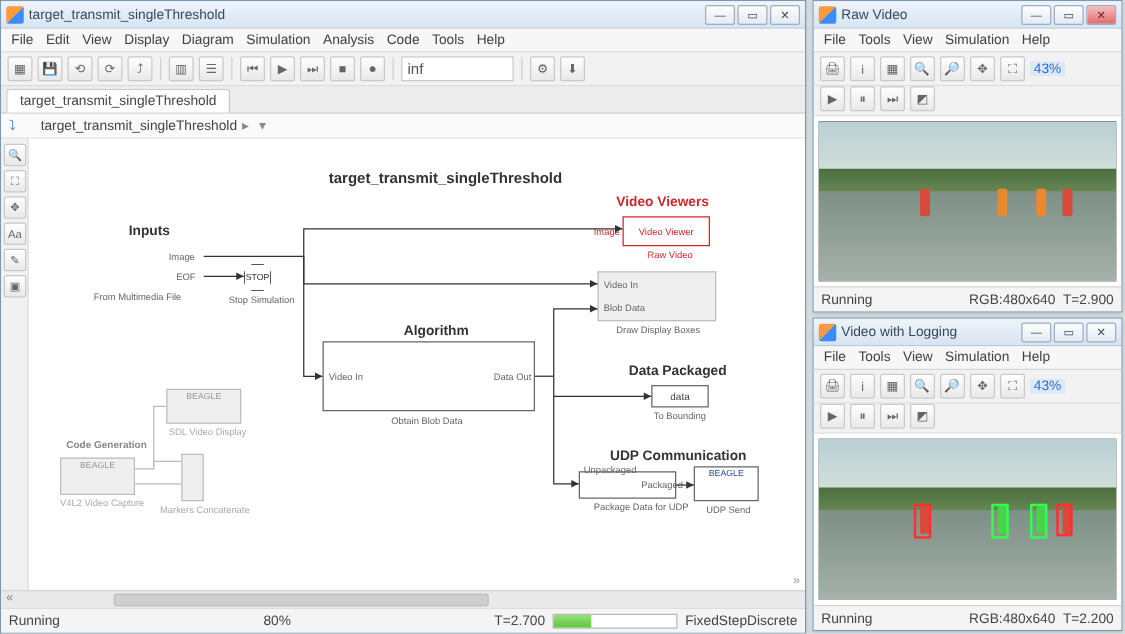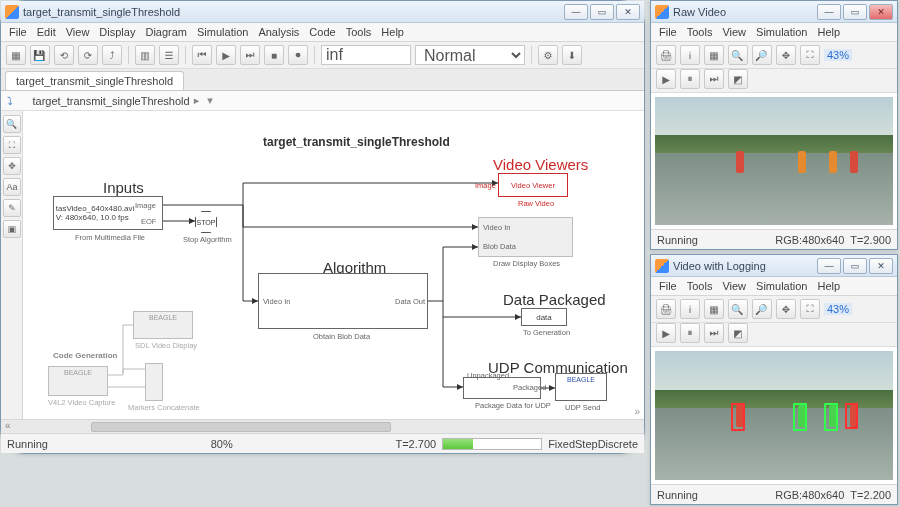--- a/index.html
+++ b/index.html
@@ -65,33 +65,33 @@
   }
   .tb-btn {
     width:20px;height:20px;
     border:1px solid #c9c9c9;border-radius:2px;
     background:linear-gradient(#ffffff,#e8e8e8);
     display:flex;align-items:center;justify-content:center;
     font-size:10px;color:#666;cursor:pointer;
   }
   .tb-sep{width:1px;height:18px;background:#d0d0d0;margin:0 2px;}
   .tb-field{
-    height:20px;border:1px solid #c9c9c9;background:#fff;font-size:16px;
+    height:20px;border:1px solid #c9c9c9;background:#fff;font-size:12px;
     padding:0 4px;color:#555;
   }
   .statusbar{
     display:flex;align-items:center;gap:6px;
     height:20px;padding:0 6px;
     background:#f4f4f4;border-top:1px solid #d6d6d6;
     font-size:11px;color:#444;
   }
   .statusbar .spacer{flex:1;}
 
   
-  #win-sl { left:0; top:0; width:645px; height:454px;border-radius:25px; }
+  #win-sl { left:0; top:0; width:645px; height:507px; }
   .tab-strip{
     display:flex;padding:2px 4px 0;background:#ececec;border-bottom:1px solid #c9c9c9;
   }
   .tab{
     padding:3px 10px;background:#fff;border:1px solid #c9c9c9;border-bottom:none;
     border-radius:3px 3px 0 0;font-size:11px;color:#444;
   }
   .breadcrumb-bar{
     display:flex;align-items:center;gap:4px;padding:3px 6px;background:#fafafa;border-bottom:1px solid #dedede;
     font-size:11px;color:#444;
@@ -108,21 +108,21 @@
     display:flex;align-items:center;justify-content:center;font-size:9px;color:#666;cursor:pointer;
   }
   .canvas{
     flex:1;background:#fff;position:relative;overflow:hidden;
   }
 
   
   .diag-title{
     position:absolute;top:24px;left:240px;font-weight:bold;font-size:12px;color:#333;
   }
-  .section-label{position:absolute;font-weight:normal;font-size:15px;color:#333;}
+  .section-label{position:absolute;font-weight:bold;font-size:11px;color:#333;}
   .section-label.red{color:#cc2a2a;}
   .block{
     position:absolute;background:#fff;border:1px solid #666;
     font-size:8px;color:#444;display:flex;align-items:center;justify-content:center;text-align:center;padding:2px;
   }
   .block.grey{background:#efefef;border-color:#bdbdbd;}
   .block.red{border-color:#cc2a2a;color:#cc2a2a;}
   .caption{position:absolute;font-size:7.5px;color:#666;text-align:right;}
   .caption.red{color:#cc2a2a;}
   .stop-shape{
@@ -193,23 +193,20 @@
     <div class="tb-btn">▥</div>
     <div class="tb-btn">☰</div>
     <div class="tb-sep"></div>
     <div class="tb-btn">⏮</div>
     <div class="tb-btn">▶</div>
     <div class="tb-btn">⏭</div>
     <div class="tb-btn">■</div>
     <div class="tb-btn">⏺</div>
     <div class="tb-sep"></div>
     <input class="tb-field" style="width: 90px;" value="inf">
-    <select class="tb-field" style="width:110px">
-      <option>Normal</option>
-    </select>
     <div class="tb-sep"></div>
     <div class="tb-btn">⚙</div>
     <div class="tb-btn">⬇</div>
   </div>
   <div class="tab-strip">
     <div class="tab">target_transmit_singleThreshold</div>
   </div>
   <div class="breadcrumb-bar">
     <span style="color:#3a76c4;">⤵</span>
     <div class="win-icon" style="width:12px;height:12px"></div>
@@ -231,47 +228,45 @@
     <div class="canvas">
       <div class="diag-title">target_transmit_singleThreshold</div>
 
       <div class="section-label" style="top:68px;left:80px">Inputs</div>
       <div class="section-label" style="top:148px;left:300px">Algorithm</div>
       <div class="section-label red" style="top:45px;left:470px">Video Viewers</div>
       <div class="section-label" style="top:180px;left:480px">Data Packaged</div>
       <div class="section-label" style="top:248px;left:465px">UDP Communication</div>
       <div class="section-label" style="top:240px;left:30px;font-size:8px;font-weight:bold;color:#888">Code Generation</div>
 
-      <div class="block" style="top:85px;left:30px;width:110px;height:34px;white-space:pre-line;text-align:left;padding:2px 30px 2px 4px">tasVideo_640x480.avi
-V: 480x640, 10.0 fps</div>
       <div class="caption" style="top:90px;left:112px">Image</div>
       <div class="caption" style="top:106px;left:118px">EOF</div>
       <div class="caption" style="top:122px;left:52px">From Multimedia File</div>
 
       <div class="stop-shape" style="top:100px;left:172px">STOP</div>
-      <div class="caption" style="top:124px;left:160px">Stop Algorithm</div>
+      <div class="caption" style="top:124px;left:160px">Stop Simulation</div>
 
       <div class="block" style="top:162px;left:235px;width:170px;height:56px"></div>
       <div class="caption" style="top:186px;left:240px">Video In</div>
       <div class="caption" style="top:186px;left:372px">Data Out</div>
       <div class="caption" style="top:221px;left:290px">Obtain Blob Data</div>
 
       <div class="block red" style="top:62px;left:475px;width:70px;height:24px">
         <span style="font-size:7.5px;">Video Viewer</span>
       </div>
       <div class="caption red" style="top:70px;left:452px">Image</div>
       <div class="caption red" style="top:88px;left:495px">Raw Video</div>
 
       <div class="block grey" style="top:106px;left:455px;width:95px;height:40px"></div>
       <div class="caption" style="top:112px;left:460px">Video In</div>
       <div class="caption" style="top:131px;left:460px">Blob Data</div>
       <div class="caption" style="top:148px;left:470px">Draw Display Boxes</div>
 
       <div class="block" style="top:197px;left:498px;width:46px;height:18px">data</div>
-      <div class="caption" style="top:217px;left:500px">To Generation</div>
+      <div class="caption" style="top:217px;left:500px">To Bounding</div>
 
       <div class="block" style="top:266px;left:440px;width:78px;height:22px"></div>
       <div class="caption" style="top:260px;left:444px">Unpackaged</div>
       <div class="caption" style="top:272px;left:490px">Packaged</div>
       <div class="caption" style="top:290px;left:452px">Package Data for UDP</div>
 
       <div class="block" style="top:262px;left:532px;width:52px;height:28px;color:#2a4fa8;font-size:7px;align-items:flex-start">BEAGLE</div>
       <div class="caption" style="top:292px;left:542px">UDP Send</div>
 
       <div class="block grey" style="top:200px;left:110px;width:60px;height:28px;color:#9a9a9a;font-size:7px;align-items:flex-start">BEAGLE</div>

